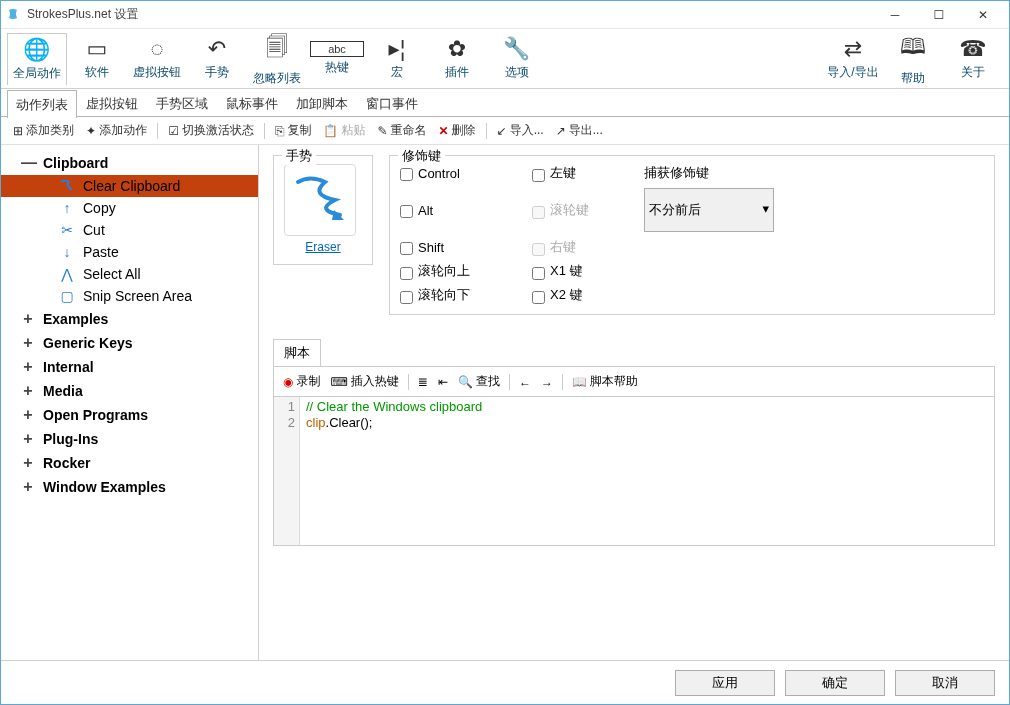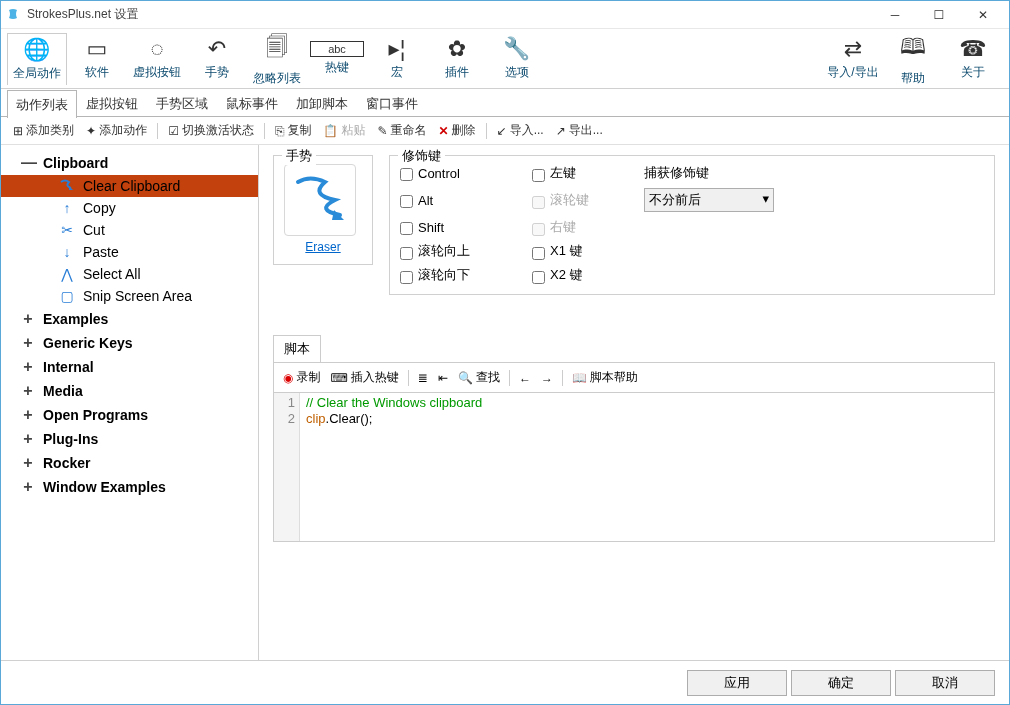--- a/index.html
+++ b/index.html
@@ -38,38 +38,38 @@
 .content { flex: 1; padding: 10px 14px; overflow-y: auto; }
 .groupbox { border: 1px solid #d0d0d0; padding: 8px 10px 10px; margin-bottom: 10px; position: relative; }
 .groupbox .legend { position: absolute; top: -9px; left: 8px; background: #fff; padding: 0 4px; font-size: 13px; }
 .row { display: flex; gap: 16px; align-items: flex-start; }
 .gesture-box { width: 72px; height: 72px; border: 1px solid #d8d8d8; border-radius: 4px; background: #fff; display: flex; align-items: center; justify-content: center; margin-bottom: 4px; }
 .gesture-link { color: #0066cc; text-decoration: underline; font-size: 12px; cursor: pointer; text-align: center; display: block; }
 .modgrid { display: grid; grid-template-columns: 110px 90px 140px; gap: 6px 22px; font-size: 13px; align-items: center; }
 .cb { display: flex; align-items: flex-end; gap: 5px; }
 .cb input { width: 13px; height: 13px; }
 .cb.disabled { color: #aaa; }
-.sel { border: 1px solid #adadad; padding: 2px 4px; font-size: 13px; background: #f0f0f0; width: 130px; display: flex; justify-content: space-between; }
+.sel { border: 1px solid #adadad; padding: 12px 4px; font-size: 13px; background: #f0f0f0; width: 130px; display: flex; justify-content: space-between; }
 .cblist { display: flex; flex-direction: column; gap: 6px; font-size: 13px; margin-top: 2px; }
 
-.script-section { margin-top: 30px; }
+.script-section { margin-top: 14px; }
 .script-tabs { display: flex; }
 .script-tab { padding: 4px 10px; font-size: 13px; border: 1px solid #ccc; border-bottom: none; background: #fff; }
 .script-tb { border: 1px solid #ccc; border-bottom: none; padding: 4px 6px; display: flex; align-items: center; gap: 4px; font-size: 12px; }
 .script-tb .btn { display: flex; align-items: center; gap: 3px; padding: 2px 3px; cursor: pointer; }
 .script-tb .sep { width: 1px; height: 16px; background: #ccc; margin: 0 2px; }
 .editor { border: 1px solid #ccc; height: 150px; display: flex; font-family: Consolas, monospace; font-size: 13px; }
 .gutter { width: 26px; background: #f4f4f4; border-right: 1px solid #ddd; color: #888; text-align: right; padding: 2px 4px; }
 .gutter div { height: 16px; line-height: 16px; }
 .code { flex: 1; padding: 2px 6px; }
 .code-line { height: 16px; line-height: 16px; white-space: pre; }
 .cm-comment { color: #009900; }
 .cm-var { color: #c06000; }
 
-.footer { height: 44px; border-top: 1px solid #d0d0d0; display: flex; align-items: center; justify-content: flex-end; padding: 0 14px; gap: 4px; }
+.footer { height: 44px; border-top: 1px solid #d0d0d0; display: flex; align-items: center; justify-content: flex-end; padding: 0 14px; gap: 10px; }
 .footer button { width: 100px; height: 26px; font-size: 13px; background: #f0f0f0; border: 1px solid #adadad; cursor: pointer; }
 .red-x { color: #d00000; font-weight: bold; }
 </style>
 </head>
 <body>
 
 <div class="titlebar">
   <svg class="app-icon" viewBox="0 0 16 16">
       <path fill="currentColor" d="M4 3 Q8 1 12 3 Q10 7 12 11 Q8 13 4 11 Q6 7 4 3"></path>
     </svg>

